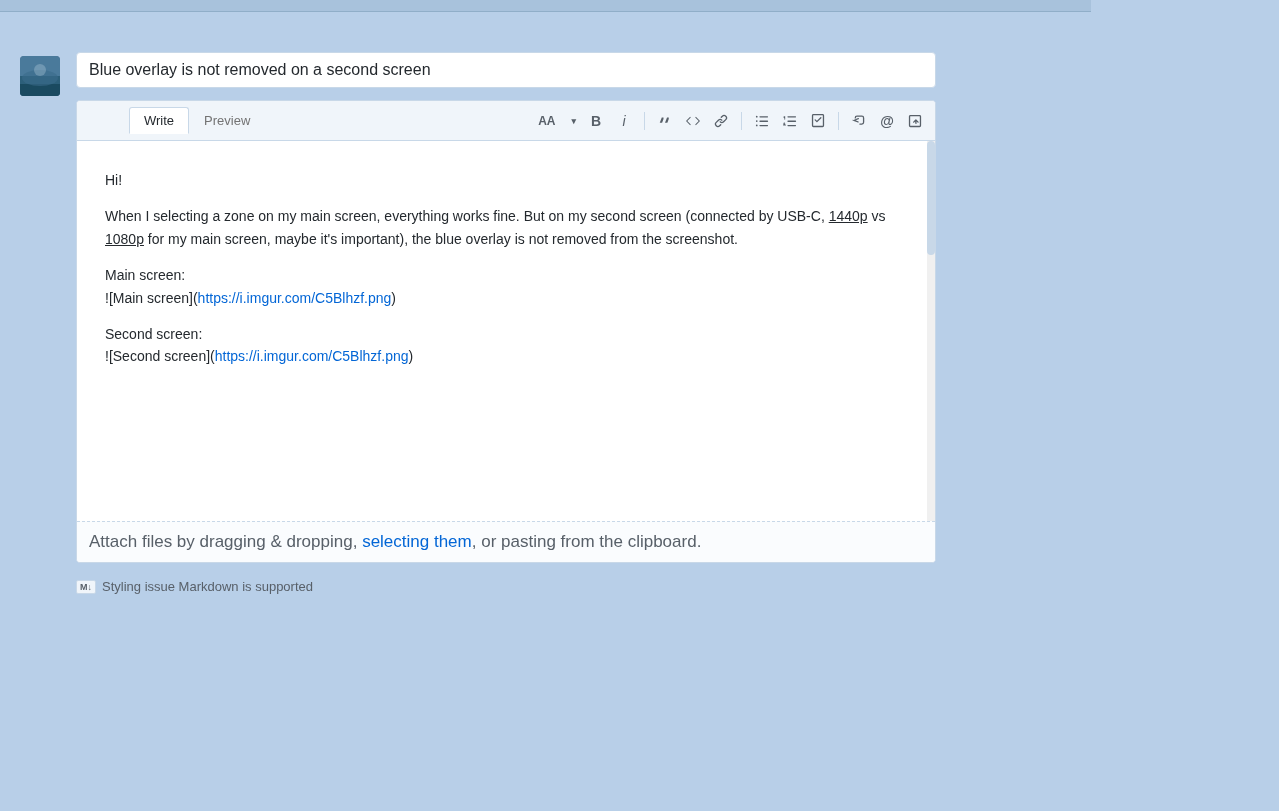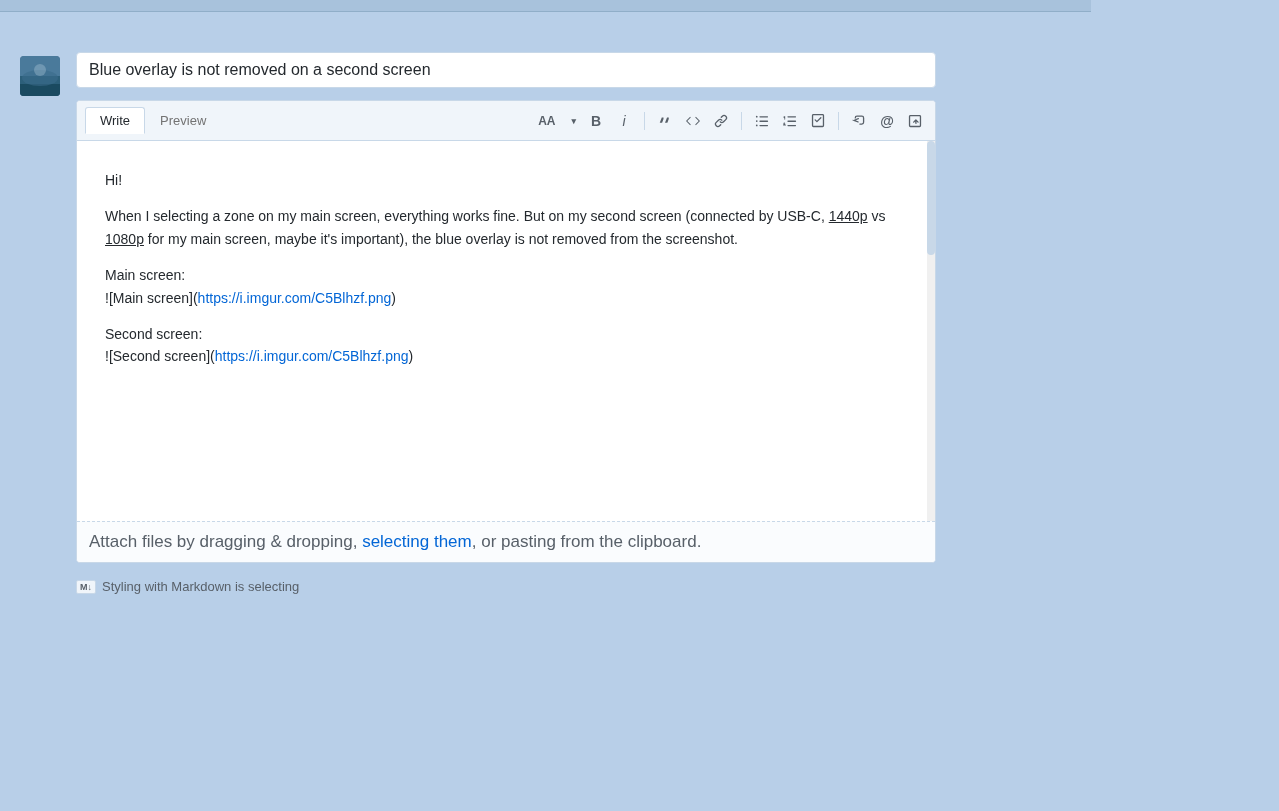--- a/index.html
+++ b/index.html
@@ -83,20 +83,21 @@
       align-items: center;
       padding: 6px 8px;
       background: #f0f5fa;
       border-bottom: 1px solid #c8d8e8;
       gap: 2px;
     }
 
     .tab-group {
       display: flex;
       gap: 0;
+      margin-left: 44px;
     }
 
     .tab {
       padding: 5px 14px;
       font-size: 13px;
       cursor: pointer;
       border: 1px solid transparent;
       border-radius: 3px 3px 0 0;
       background: transparent;
       color: #737373;
@@ -374,20 +375,20 @@
         <div class="attach-area">
           <span>Attach files by dragging &amp; dropping, </span><a href="#">selecting them</a><span>, or pasting from the clipboard.</span>
         </div>
 
       </div>
 
       
       <div class="form-footer">
         <div class="markdown-hint">
           <span class="md-icon">M↓</span>
-          <span>Styling with Markdown is selecting</span>
+          <span>Styling issue Markdown is supported</span>
         </div>
       </div>
 
     </div>
   </div>
 
 </div>
 
 </body></html>

